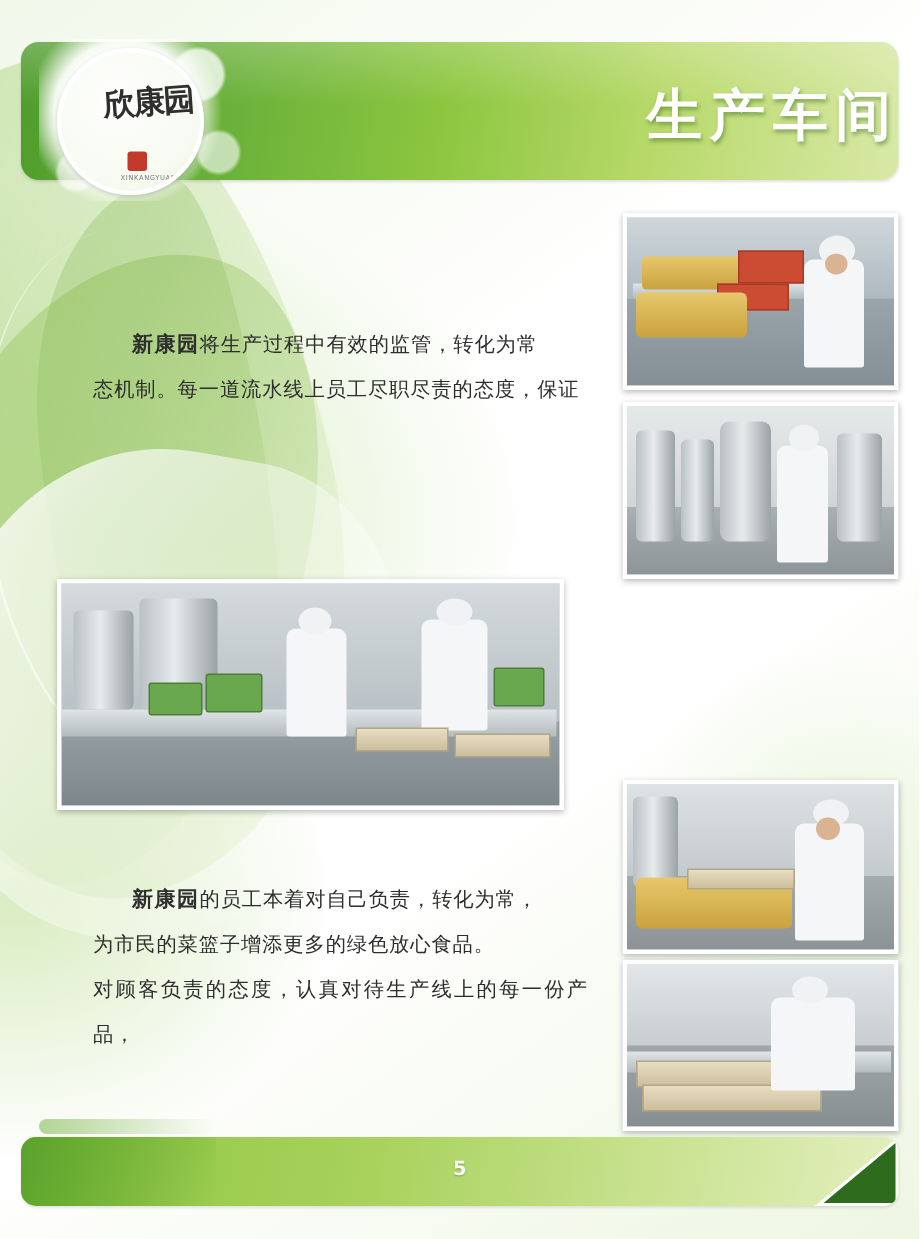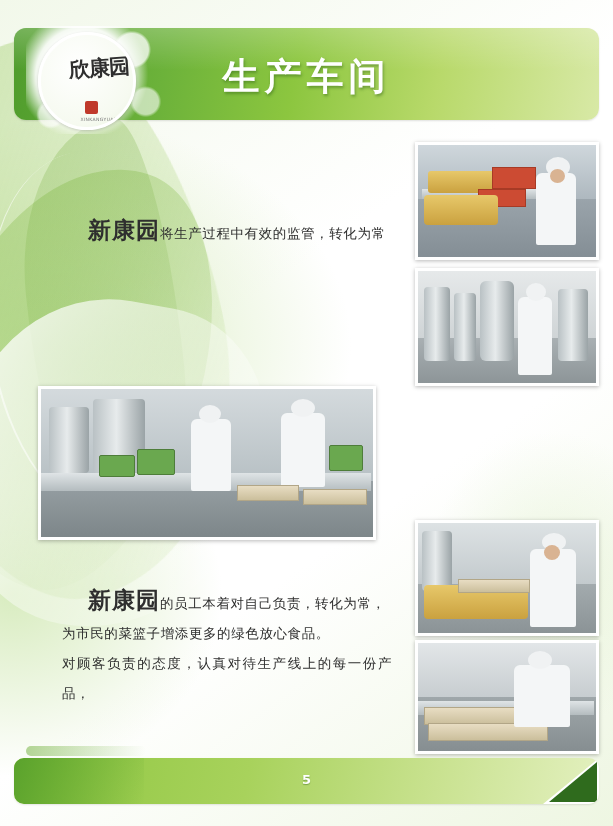--- a/index.html
+++ b/index.html
@@ -86,21 +86,21 @@
     overflow: hidden;
   }
   .header-gloss {
     position: absolute;
     left: 0; top: 0; width: 100%; height: 46%;
     background: linear-gradient(180deg, rgba(255,255,255,0.22), rgba(255,255,255,0));
   }
   .header-title {
     position: absolute;
     left: 0; right: 0; top: 24px;
-    text-align: center;
+    text-align: right;
     color: #ffffff;
     font-family: Liberation Sans, sans-serif;
     font-size: 37px;
     font-weight: bold;
     letter-spacing: 5px;
     text-shadow: 1px 2px 3px rgba(40,90,20,0.45);
   }
 
   
   .logo {
@@ -207,21 +207,21 @@
   .para {
     position: absolute;
     color: #2e2e2e;
     font-family: "DejaVu Serif", serif;
     font-size: 13.5px;
     line-height: 30px;
     letter-spacing: 0.6px;
     text-align: justify;
   }
   .para .brand {
-    font-size: 23px;
+    font-size: 14px;
     font-weight: bold;
     letter-spacing: 1px;
   }
   #para-1 { left: 62px; top: 215px; width: 330px; }
   #para-1 .line { display:block; }
   #para-1 .indent { padding-left: 26px; }
 
   #para-2 { left: 62px; top: 585px; width: 330px; }
   #para-2 .line { display:block; }
   #para-2 .indent { padding-left: 26px; }
@@ -325,20 +325,21 @@
     <div class="worker-white" style="left:100px; top:26px; width:34px; height:78px;"></div>
     <div class="worker-head" style="left:108px; top:12px; width:20px; height:18px;"></div>
     <div class="tank" style="left:140px; top:18px; width:30px; height:72px;"></div>
 
   </div>
 
   <div class="para" id="para-1">
     <span class="line indent">
       <span class="brand">新康园</span><span>将生产过程中有效的监管，转化为常</span>
     </span>
+    <span class="line">态机制。每一道流水线上员工尽职尽责的态度，保证</span>
   </div>
 
   <div class="photo" id="photo-3">
     <div class="sky"></div>
     <div class="floor"></div>
     <div class="table-ss" style="left:0px; top:84px; width:330px; height:18px;"></div>
     <div class="tank" style="left:8px; top:18px; width:40px; height:66px;"></div>
     <div class="tank" style="left:52px; top:10px; width:52px; height:74px;"></div>
     <div class="greencrate" style="left:96px; top:60px; width:36px; height:24px;"></div>
     <div class="greencrate" style="left:58px; top:66px; width:34px; height:20px;"></div>

